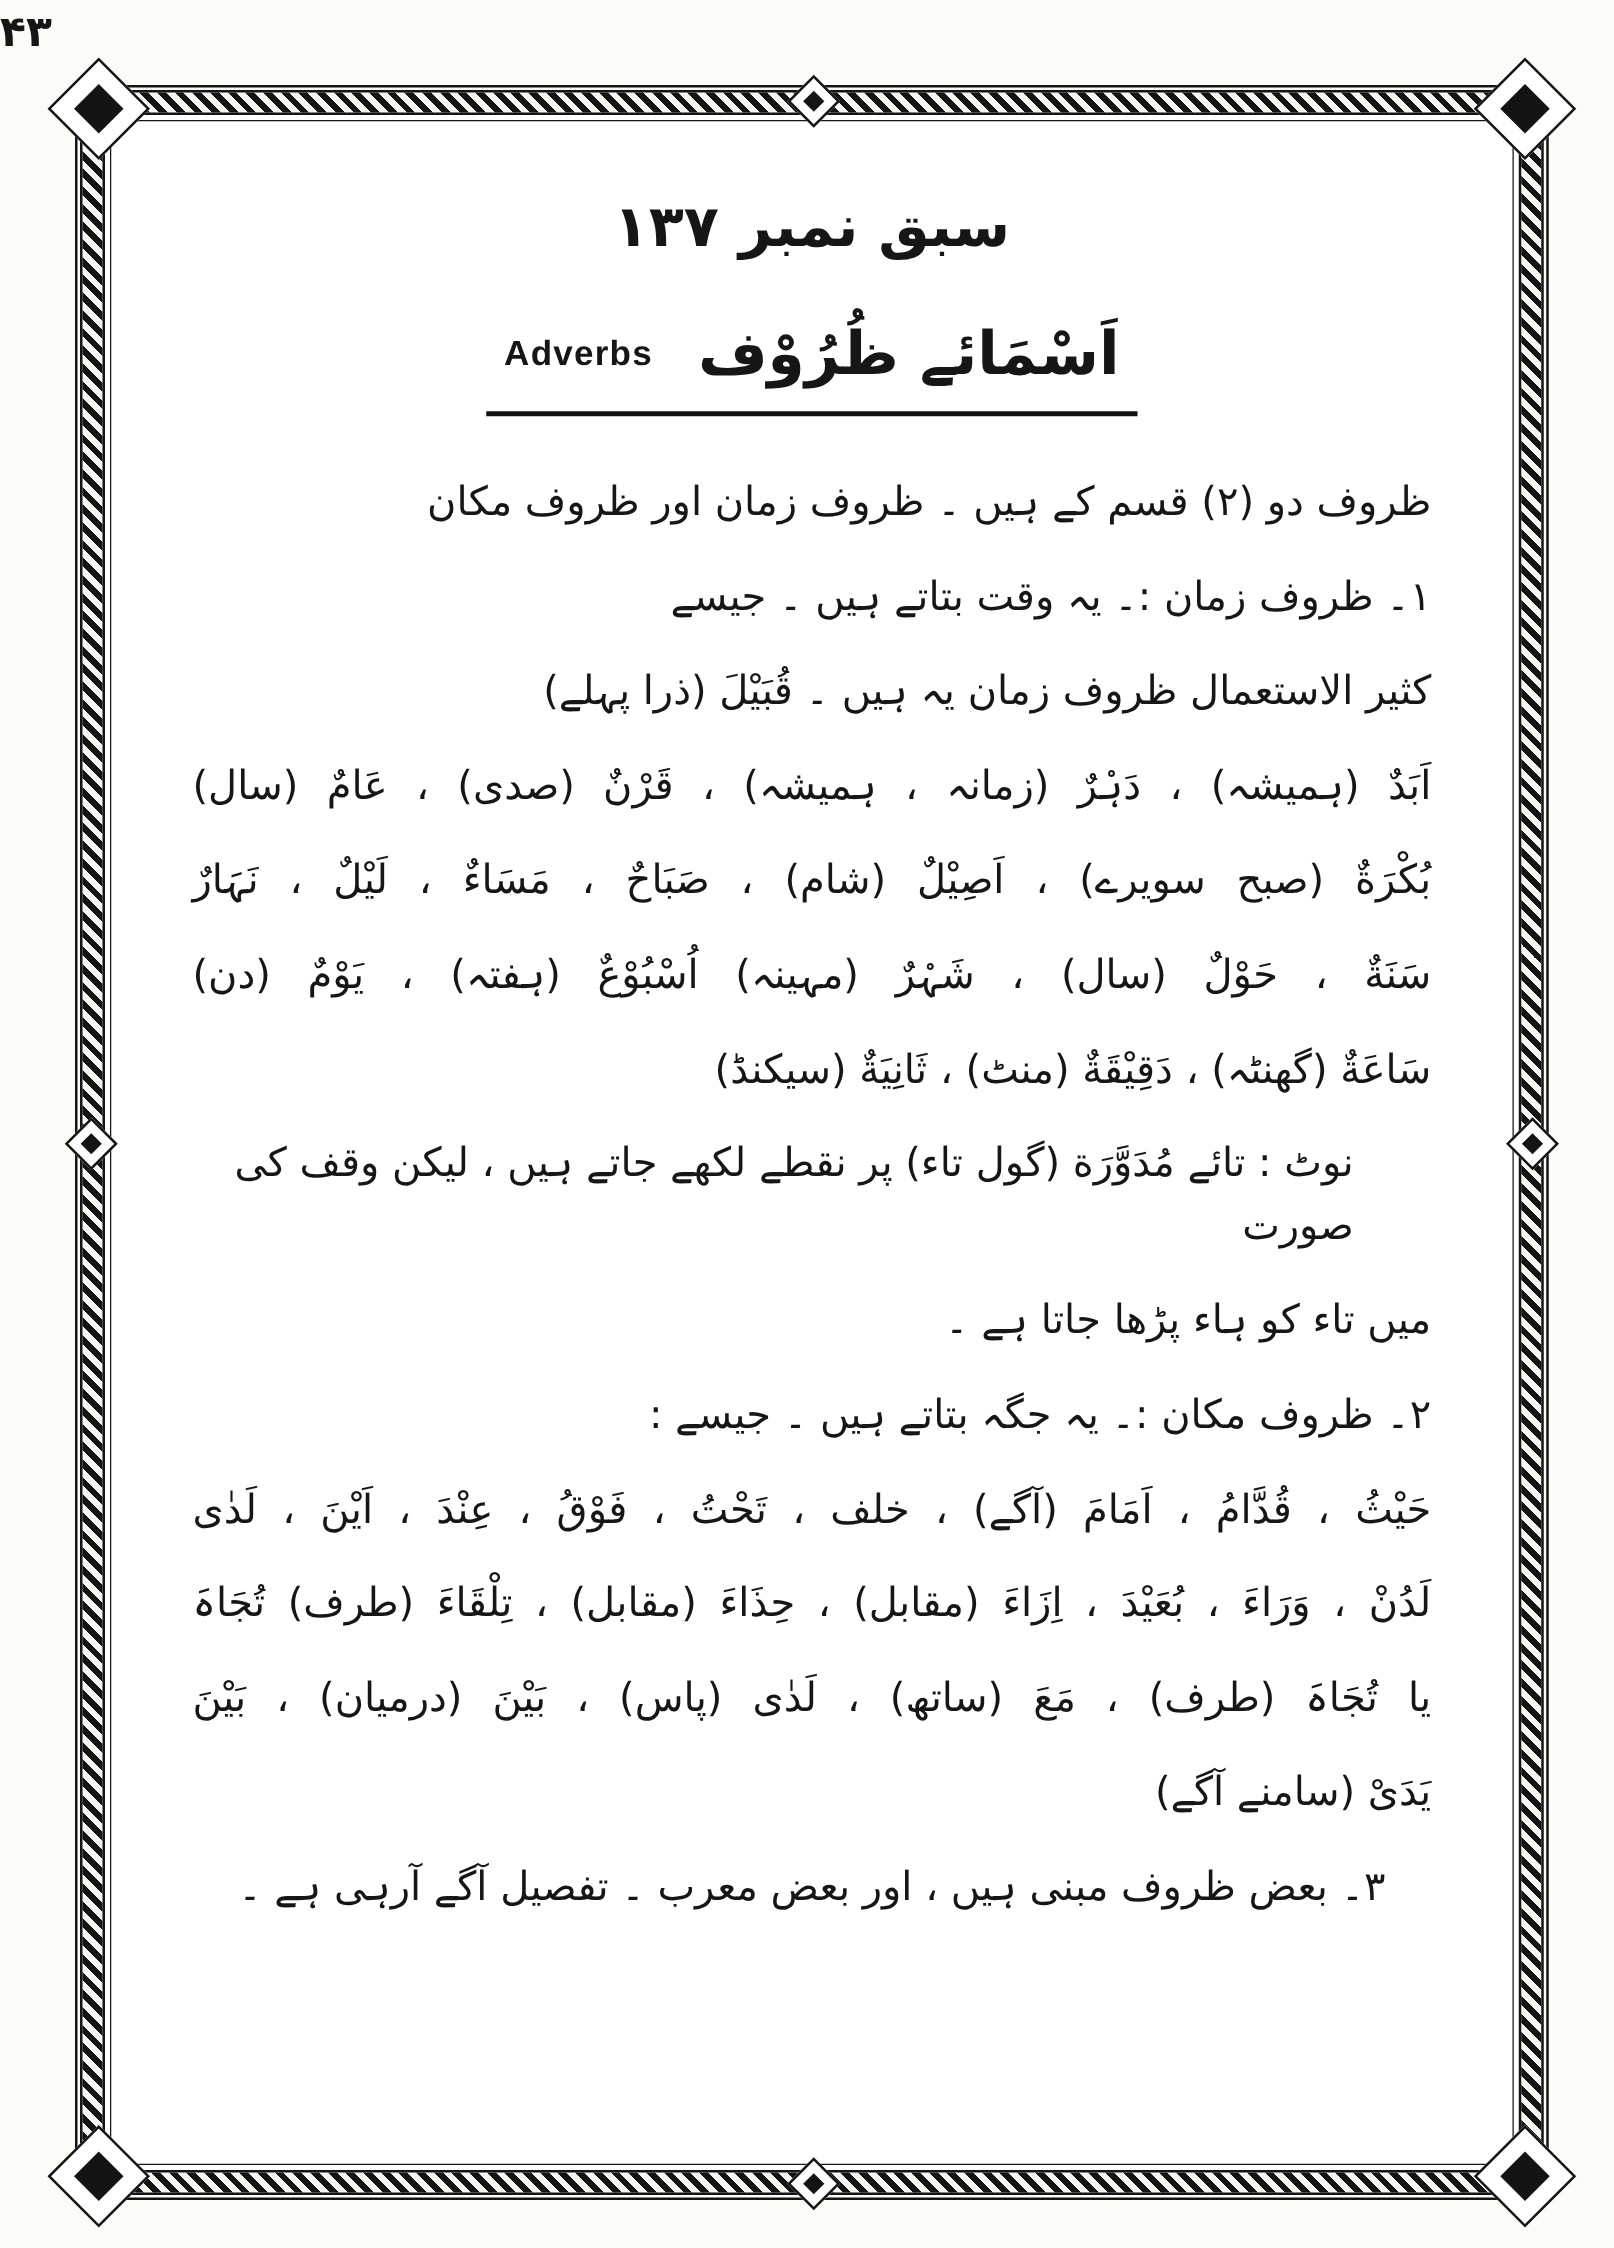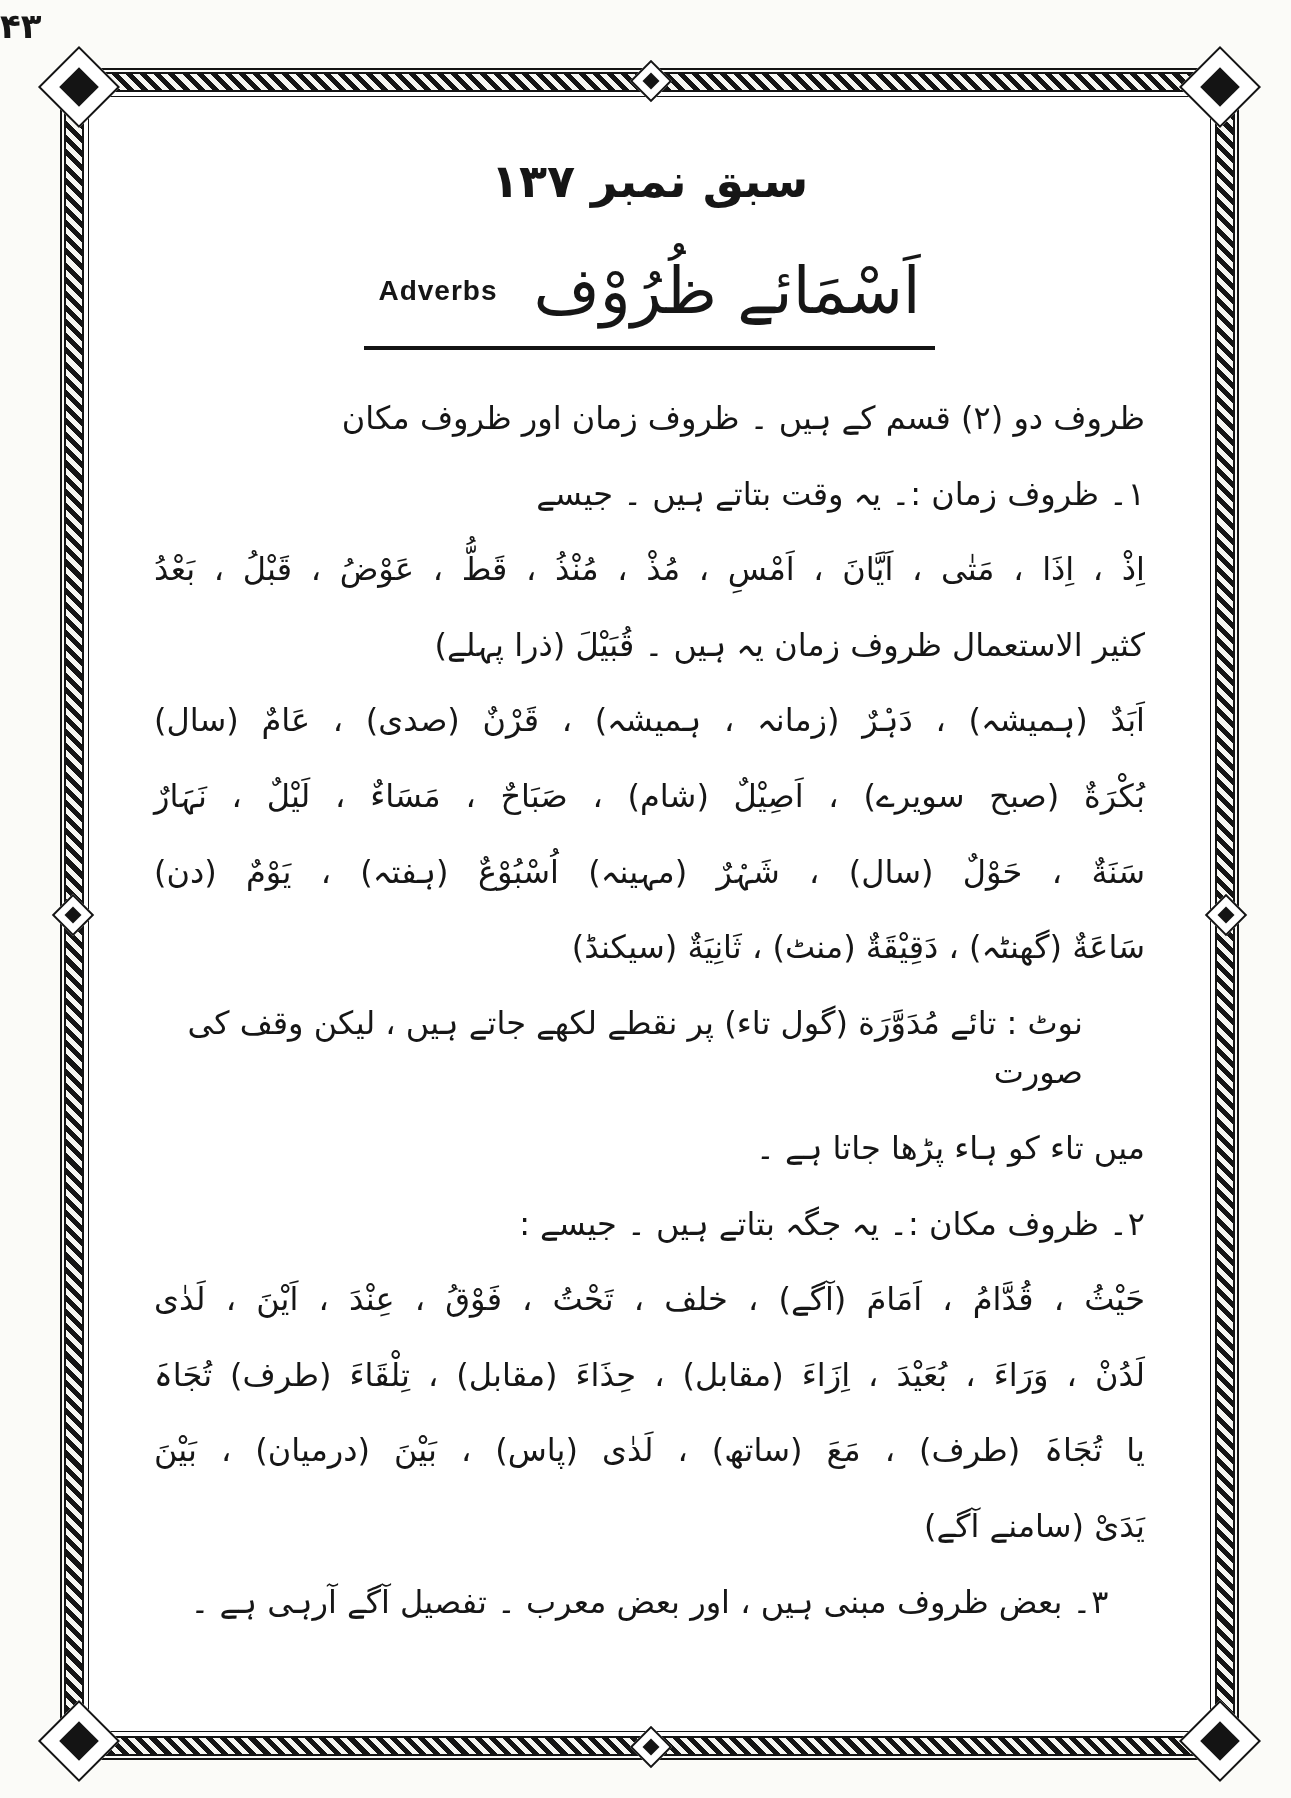--- a/index.html
+++ b/index.html
@@ -116,22 +116,22 @@
     direction: rtl;
     align-items: center;
     justify-content: center;
     gap: 36px;
     width: fit-content;
     margin: 46px auto 0 auto;
     border-bottom: 4px solid #141414;
     padding: 0 14px 18px 14px;
   }
   .title-ur {
-    font-size: 64px;
-    font-weight: normal;
+    font-size: 48px;
+    font-weight: bold;
     white-space: nowrap;
   }
   .title-en {
     direction: ltr;
     font-size: 28px;
     font-weight: bold;
     letter-spacing: 1px;
     font-family: "Liberation Sans", "DejaVu Sans", sans-serif;
   }
 
@@ -177,21 +177,20 @@
       <div class="lesson-title">سبق نمبر ۱۳۷</div>
 
       <div class="title-row">
         <span class="title-ur">اَسْمَائے ظُرُوْف</span>
         <span class="title-en">Adverbs</span>
       </div>
 
       <div class="text-block">
         <p class="line">ظروف دو (۲) قسم کے ہیں ۔ ظروف زمان اور ظروف مکان</p>
         <p class="line">۱۔ ظروف زمان :۔ یہ وقت بتاتے ہیں ۔ جیسے</p>
-        <p class="line spread">اِذْ ، اِذَا ، مَتٰی ، اَیَّانَ ، اَمْسِ ، مُذْ ، مُنْذُ ، قَطُّ ، عَوْضُ ، قَبْلُ ، بَعْدُ</p>
         <p class="line">کثیر الاستعمال ظروف زمان یہ ہیں ۔ قُبَیْلَ (ذرا پہلے)</p>
         <p class="line spread">اَبَدٌ (ہمیشہ) ، دَہْرٌ (زمانہ ، ہمیشہ) ، قَرْنٌ (صدی) ، عَامٌ (سال)</p>
         <p class="line spread">بُکْرَةٌ (صبح سویرے) ، اَصِیْلٌ (شام) ، صَبَاحٌ ، مَسَاءٌ ، لَیْلٌ ، نَہَارٌ</p>
         <p class="line spread">سَنَةٌ ، حَوْلٌ (سال) ، شَہْرٌ (مہینہ) اُسْبُوْعٌ (ہفتہ) ، یَوْمٌ (دن)</p>
         <p class="line">سَاعَةٌ (گھنٹہ) ، دَقِیْقَةٌ (منٹ) ، ثَانِیَةٌ (سیکنڈ)</p>
         <p class="line indent">نوٹ : تائے مُدَوَّرَة (گول تاء) پر نقطے لکھے جاتے ہیں ، لیکن وقف کی صورت</p>
         <p class="line">میں تاء کو ہاء پڑھا جاتا ہے ۔</p>
         <p class="line">۲۔ ظروف مکان :۔ یہ جگہ بتاتے ہیں ۔ جیسے :</p>
         <p class="line spread">حَیْثُ ، قُدَّامُ ، اَمَامَ (آگے) ، خلف ، تَحْتُ ، فَوْقُ ، عِنْدَ ، اَیْنَ ، لَدٰی</p>
         <p class="line spread">لَدُنْ ، وَرَاءَ ، بُعَیْدَ ، اِزَاءَ (مقابل) ، حِذَاءَ (مقابل) ، تِلْقَاءَ (طرف) تُجَاہَ</p>

